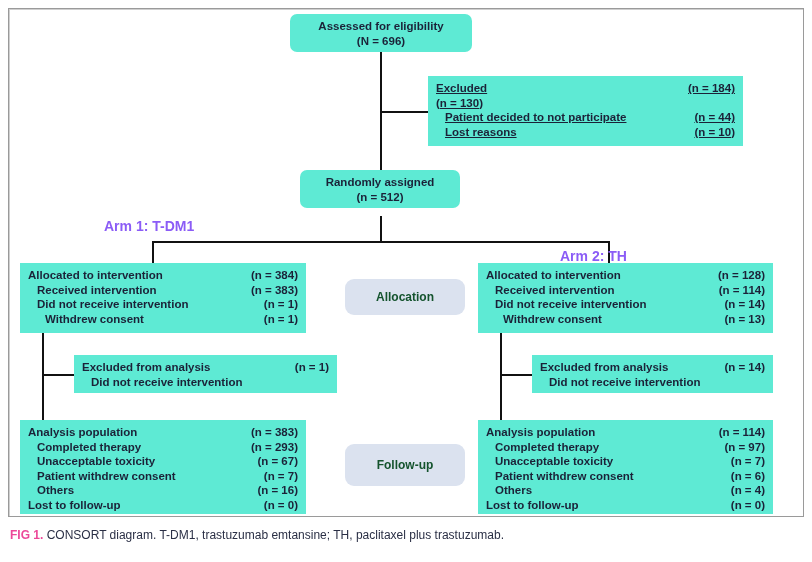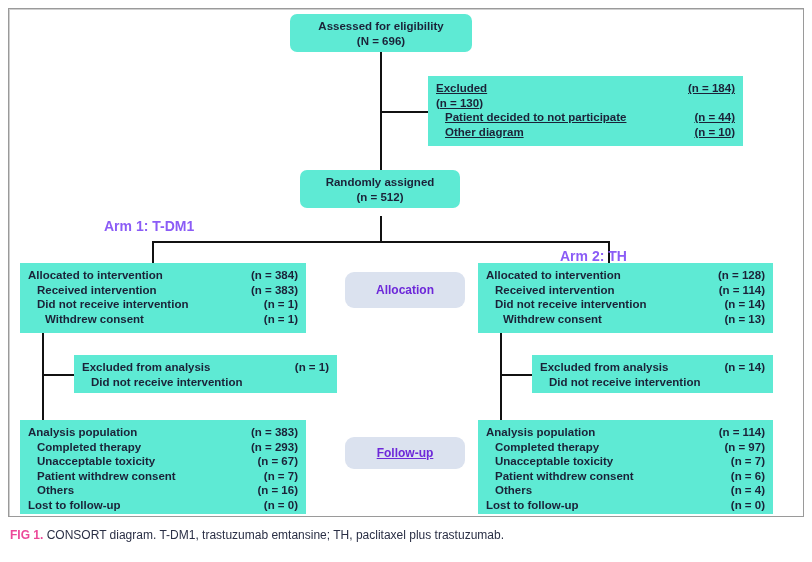--- a/index.html
+++ b/index.html
@@ -61,25 +61,26 @@
     white-space:nowrap;
   }
 
   
   .stage{
     position:absolute;
     background:#dbe2ef;
     border-radius:9px;
     font-size:12px;
     font-weight:bold;
-    color:#6d28d9;
+    color:#14532d;
     display:flex;
     align-items:center;
     justify-content:center;
     box-sizing:border-box;
+    margin-top:7px;
   }
 
   
   .caption{
     position:absolute;
     left:10px;top:528px;
     width:790px;
     font-size:12px;
     color:#2a2f45;
     white-space:nowrap;
@@ -110,21 +111,21 @@
         <span class="num">(n = 184)</span>
       </div>
       <div class="row">
         <span class="num">(n = 130)</span>
       </div>
       <div class="row">
         <span class="lbl ind1">Patient decided to not participate</span>
         <span class="num">(n = 44)</span>
       </div>
       <div class="row">
-        <span class="lbl ind1">Other diagram</span>
+        <span class="lbl ind1">Lost reasons</span>
         <span class="num">(n = 10)</span>
       </div>
     </div>
 
     <div class="box rounded center" style="left:300px;top:170px;width:160px;height:38px;">
       <div>Randomly assigned</div>
       <div>(n = 512)</div>
     </div>
 
     <div class="vline" style="left:380px;top:216px;height:25px;"></div>
@@ -196,21 +197,21 @@
       <div class="row">
         <span class="lbl">Excluded from analysis</span>
         <span class="num">(n = 14)</span>
       </div>
       <div class="row">
         <span class="lbl ind1">Did not receive intervention</span>
         <span class="num"></span>
       </div>
     </div>
 
-    <div class="stage" style="left:345px;top:437px;width:120px;height:32px;text-decoration:underline;">Follow-up</div>
+    <div class="stage" style="left:345px;top:437px;width:120px;height:42px;">Follow-up</div>
 
     <div class="box" style="left:20px;top:420px;width:286px;height:94px;">
       <div class="row">
         <span class="lbl">Analysis population</span>
         <span class="num">(n = 383)</span>
       </div>
       <div class="row">
         <span class="lbl ind1">Completed therapy</span>
         <span class="num">(n = 293)</span>
       </div>

